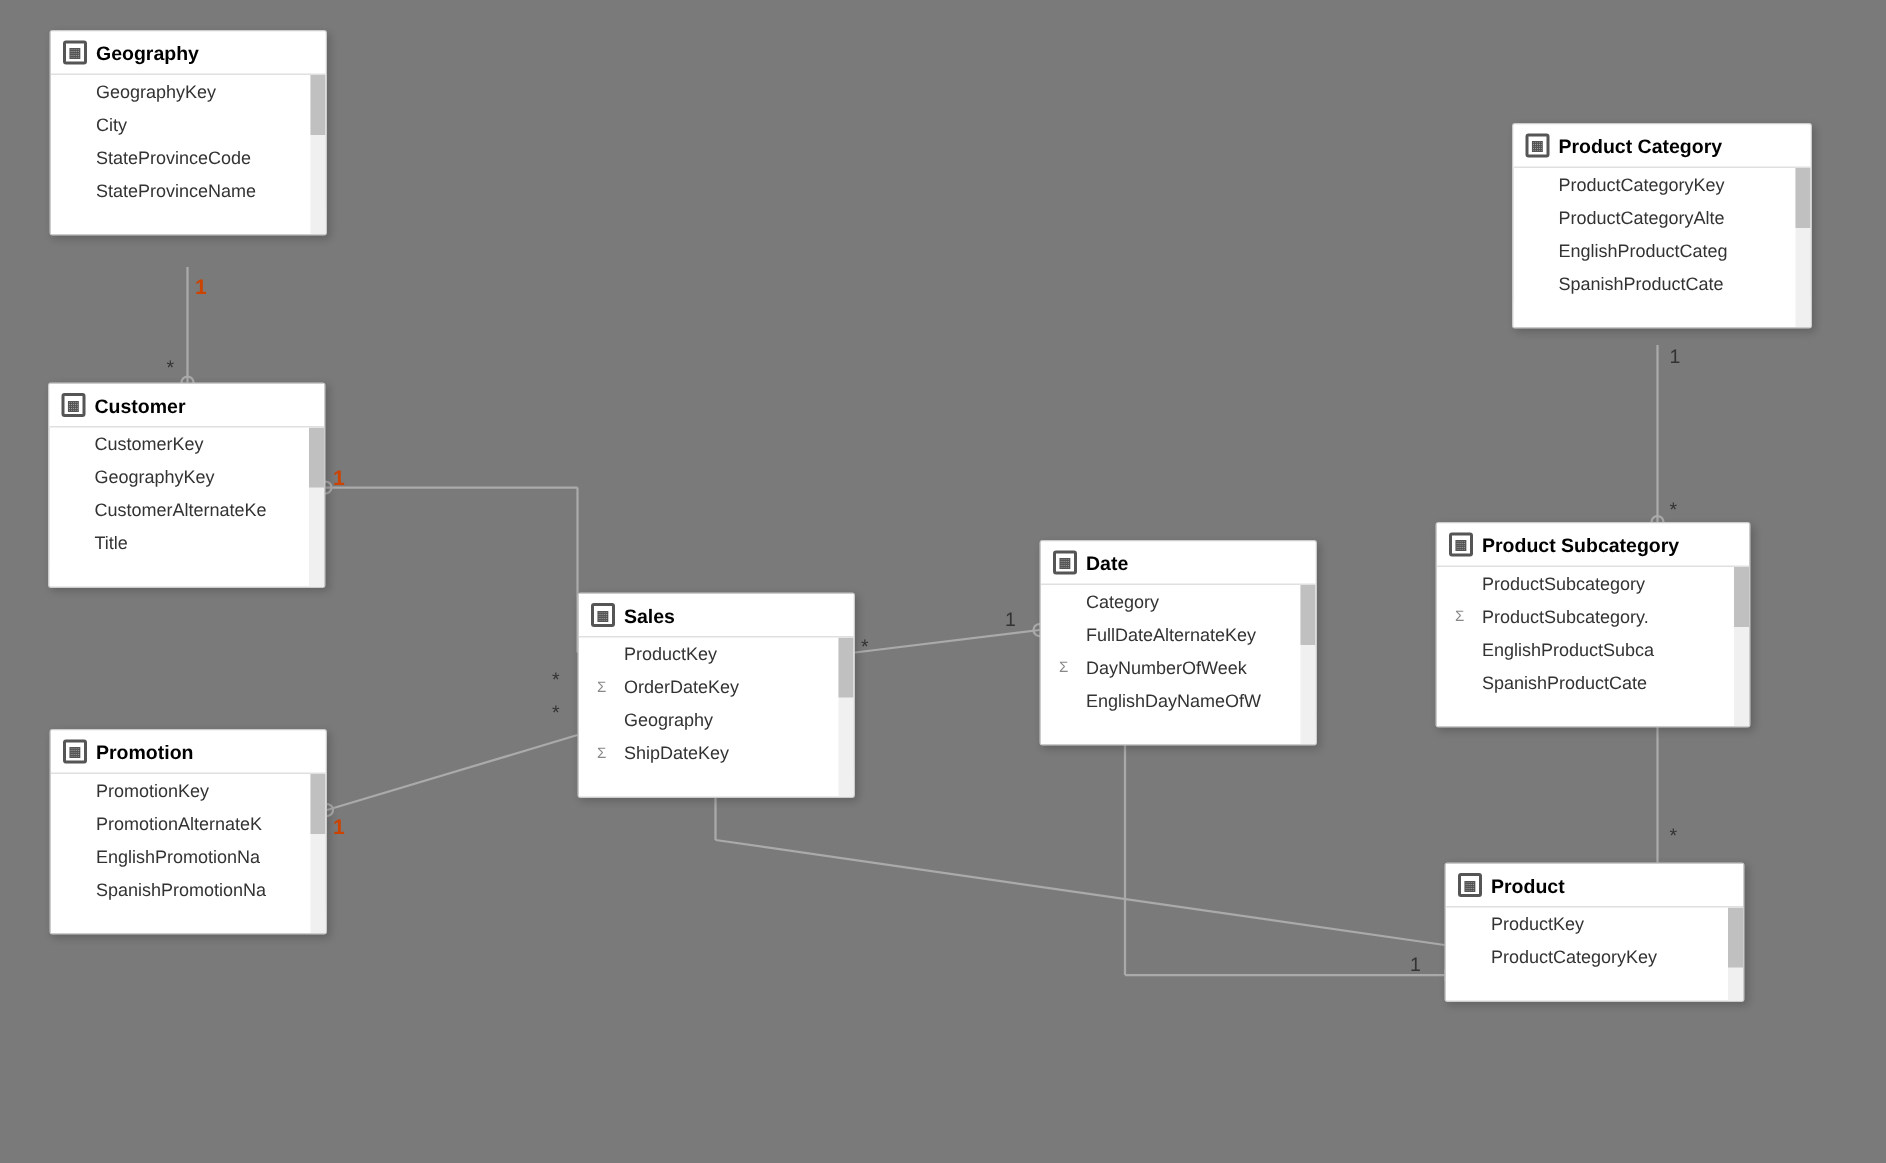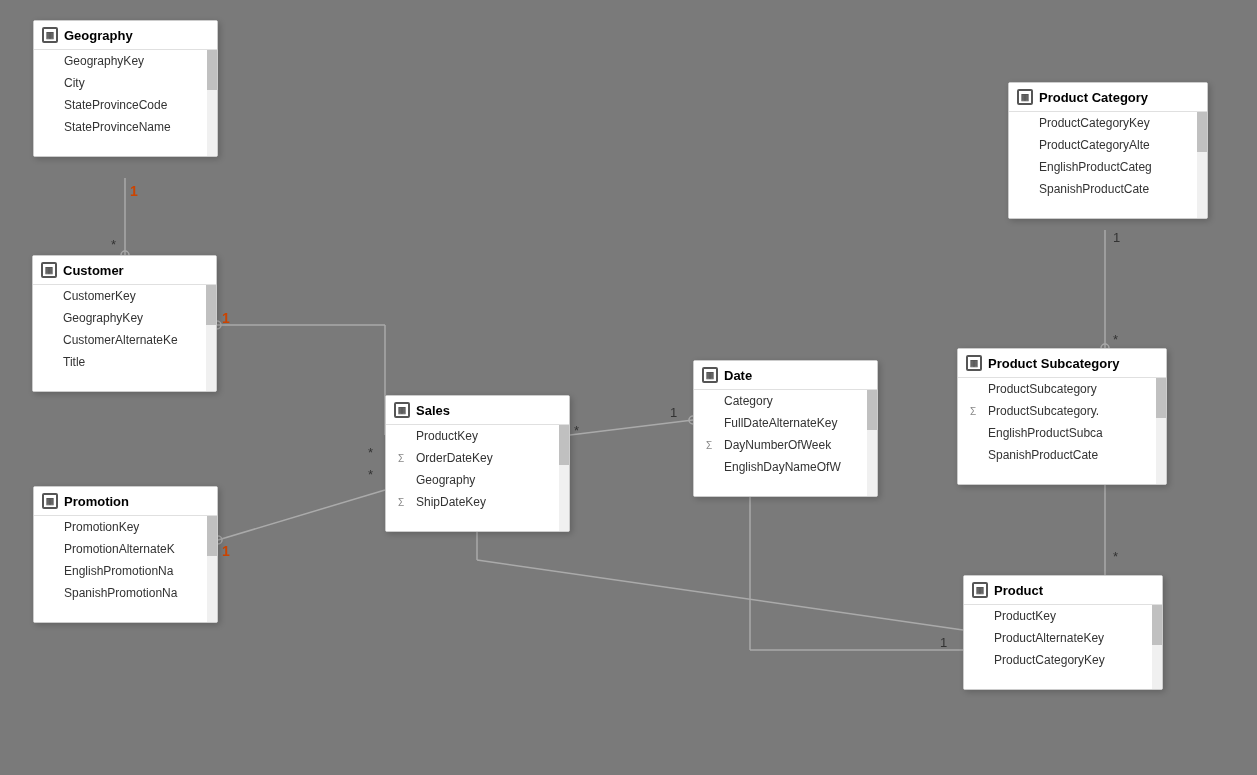--- a/index.html
+++ b/index.html
@@ -402,23 +402,19 @@
     <div class="table-body">
       <div class="scrollbar">
           <div class="scrollbar-thumb"></div>
         </div>
       <div class="field-row">
         <span class="field-icon"></span>
         <span>ProductKey</span>
       </div>
       <div class="field-row">
         <span class="field-icon"></span>
-        <span>ProductAlternateKey</span>
-      </div>
-      <div class="field-row">
-        <span class="field-icon"></span>
         <span>ProductCategoryKey</span>
       </div>
       <div class="field-row faded-row"></div>
     </div>
   </div>
 
 </div>
 
 </body></html>

